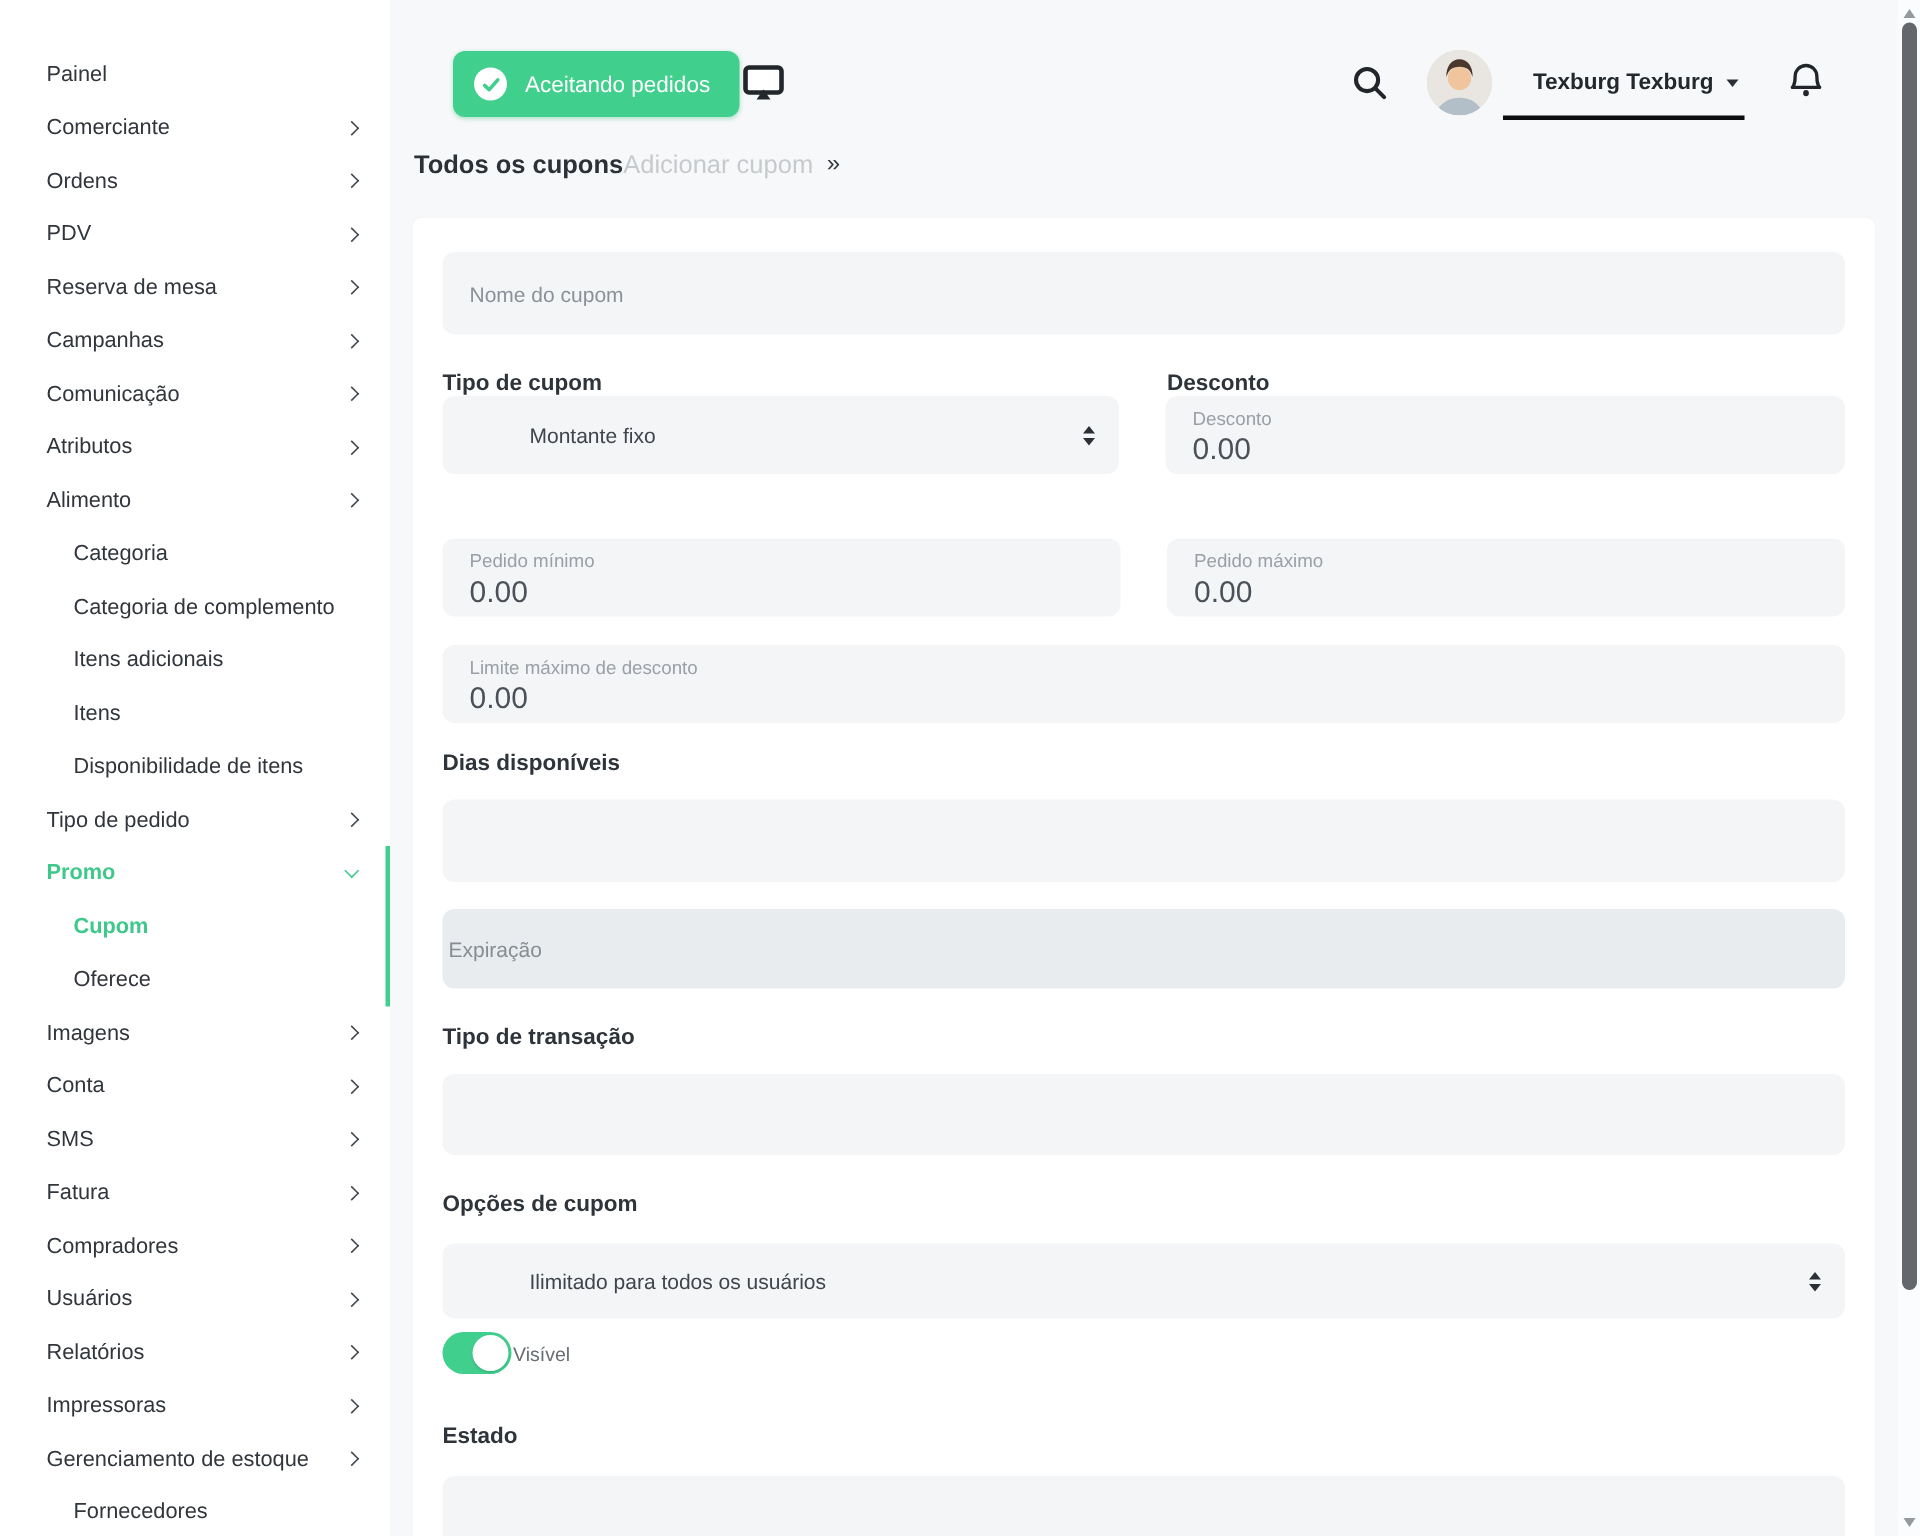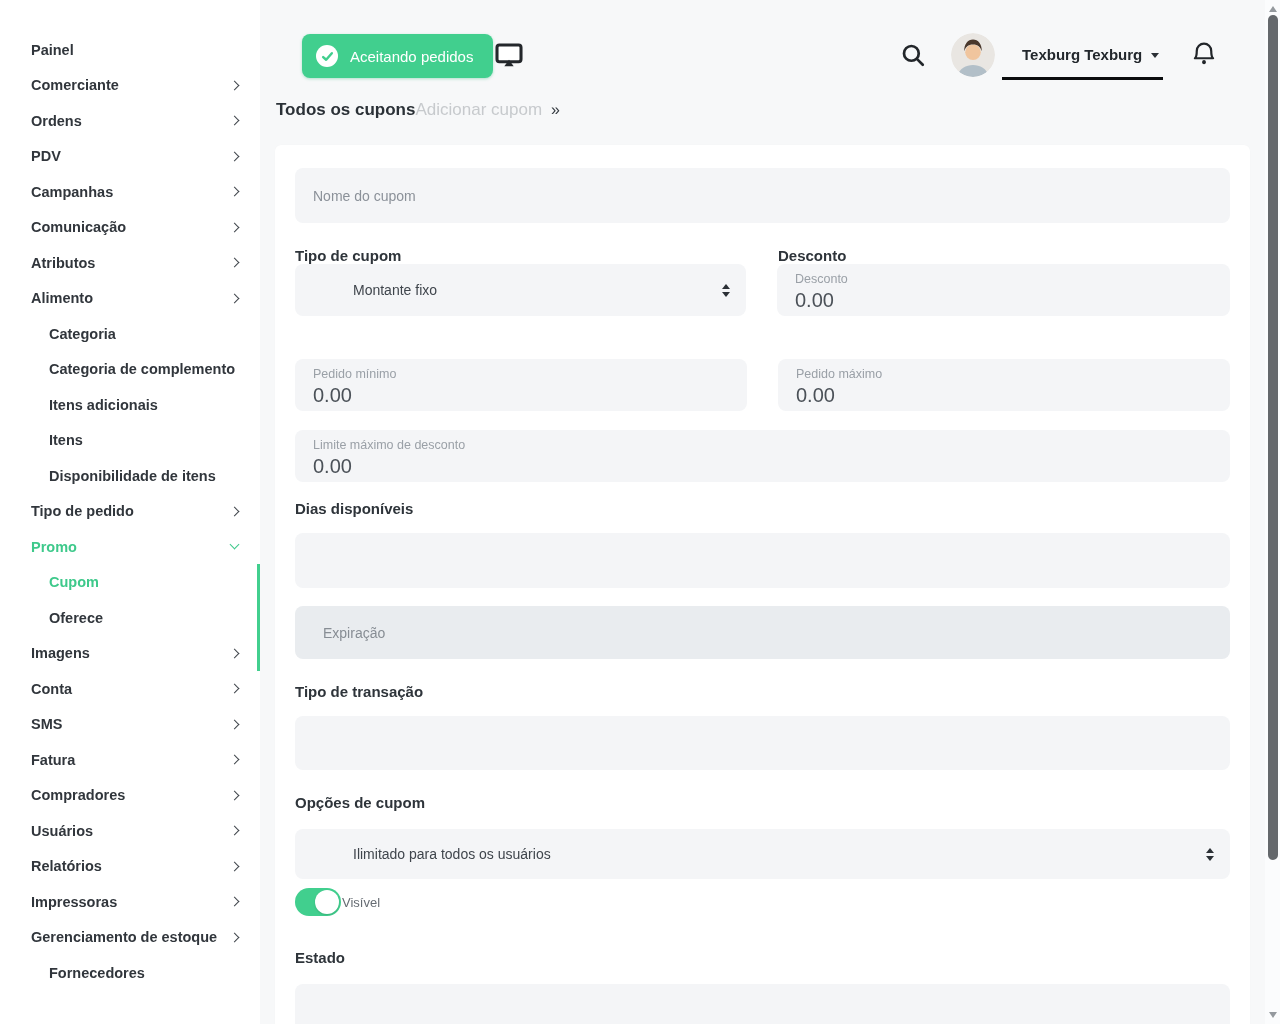--- a/index.html
+++ b/index.html
@@ -4,21 +4,21 @@
 <style>
   * { margin:0; padding:0; box-sizing:border-box; }
   html,body { width:1280px; height:1024px; overflow:hidden; background:#f7f8f9;
     font-family:"Liberation Sans", sans-serif; }
   body { position:relative; }
 
   
   .sidebar { position:absolute; left:0; top:0; width:260px; height:1024px;
     background:#ffffff; padding-top:32px; z-index:2; }
   .side-item { height:35.5px; display:flex; align-items:center; justify-content:space-between;
-    padding:0 22px 0 31px; cursor:pointer; font-size:14.5px; color:#31363c;font-weight:bold; }
+    padding:0 22px 0 31px; cursor:pointer; font-size:14.5px; color:#31363c; }
   .side-item.sub { padding-left:49px; }
   .side-item.active { color:#3ec98b; font-weight:700; }
   .chev { width:7px; height:7px; border-top:1.7px solid #3f454b; border-right:1.7px solid #3f454b;
     transform:rotate(45deg); flex:0 0 auto; }
   .chev.down { transform:rotate(135deg); border-color:#3ec98b; margin-top:-4px; }
   .active-bar { position:absolute; right:0; top:564px; width:3px; height:107px; background:#41cf8e; }
 
   
   .main { position:absolute; left:260px; top:0; right:0; bottom:0; background:#f7f8f9; }
 
@@ -68,21 +68,21 @@
   .updown .u { width:0; height:0; border-left:4px solid transparent; border-right:4px solid transparent;
     border-bottom:5px solid #2b3036; }
   .updown .d { width:0; height:0; border-left:4px solid transparent; border-right:4px solid transparent;
     border-top:5px solid #2b3036; }
   .float-field { height:52px; background:#f4f5f7; border-radius:8px; padding:8px 18px 0 18px; }
   .float-field .f-label { display:block; font-size:12.5px; color:#9aa0a7; }
   .float-field input { display:block; border:none; outline:none; background:transparent; width:100%;
     font-size:20px; color:#4b5158; font-family:inherit; margin-top:3px; }
   .empty-field { height:55px; }
   .exp-input { border:none; outline:none; background:#e9ecef; border-radius:8px; width:100%;
-    height:53px; padding:0 28px; font-size:14px; color:#878d94; font-family:inherit; }
+    height:53px; padding:0 4px; font-size:14px; color:#878d94; font-family:inherit; }
   .exp-input::placeholder { color:#878d94; }
   .toggle-row { display:flex; align-items:center; gap:1px; margin-top:9px; }
   .toggle { width:46px; height:28px; border-radius:14px; background:#41cf8e; position:relative; cursor:pointer; }
   .toggle .knob { position:absolute; top:2px; right:2px; width:24px; height:24px; border-radius:50%;
     background:#ffffff; box-shadow:0 1px 2px rgba(0,0,0,.15); }
   .toggle-label { font-size:13px; color:#666c73; }
 
   
   .scrollbar { position:absolute; right:0; top:0; width:15px; height:1024px; background:#fbfcfd; z-index:5; }
   .sb-thumb { position:absolute; left:2.5px; top:15px; width:10px; height:845px; border-radius:6px;
@@ -106,20 +106,24 @@
   <div class="side-item">
       <span>Comerciante</span>
       <span class="chev"></span>
     </div>
   <div class="side-item">
       <span>Ordens</span>
       <span class="chev"></span>
     </div>
   <div class="side-item">
       <span>PDV</span>
+      <span class="chev"></span>
+    </div>
+  <div class="side-item">
+      <span>Reserva de mesa</span>
       <span class="chev"></span>
     </div>
   <div class="side-item">
       <span>Campanhas</span>
       <span class="chev"></span>
     </div>
   <div class="side-item">
       <span>Comunicação</span>
       <span class="chev"></span>
     </div>

